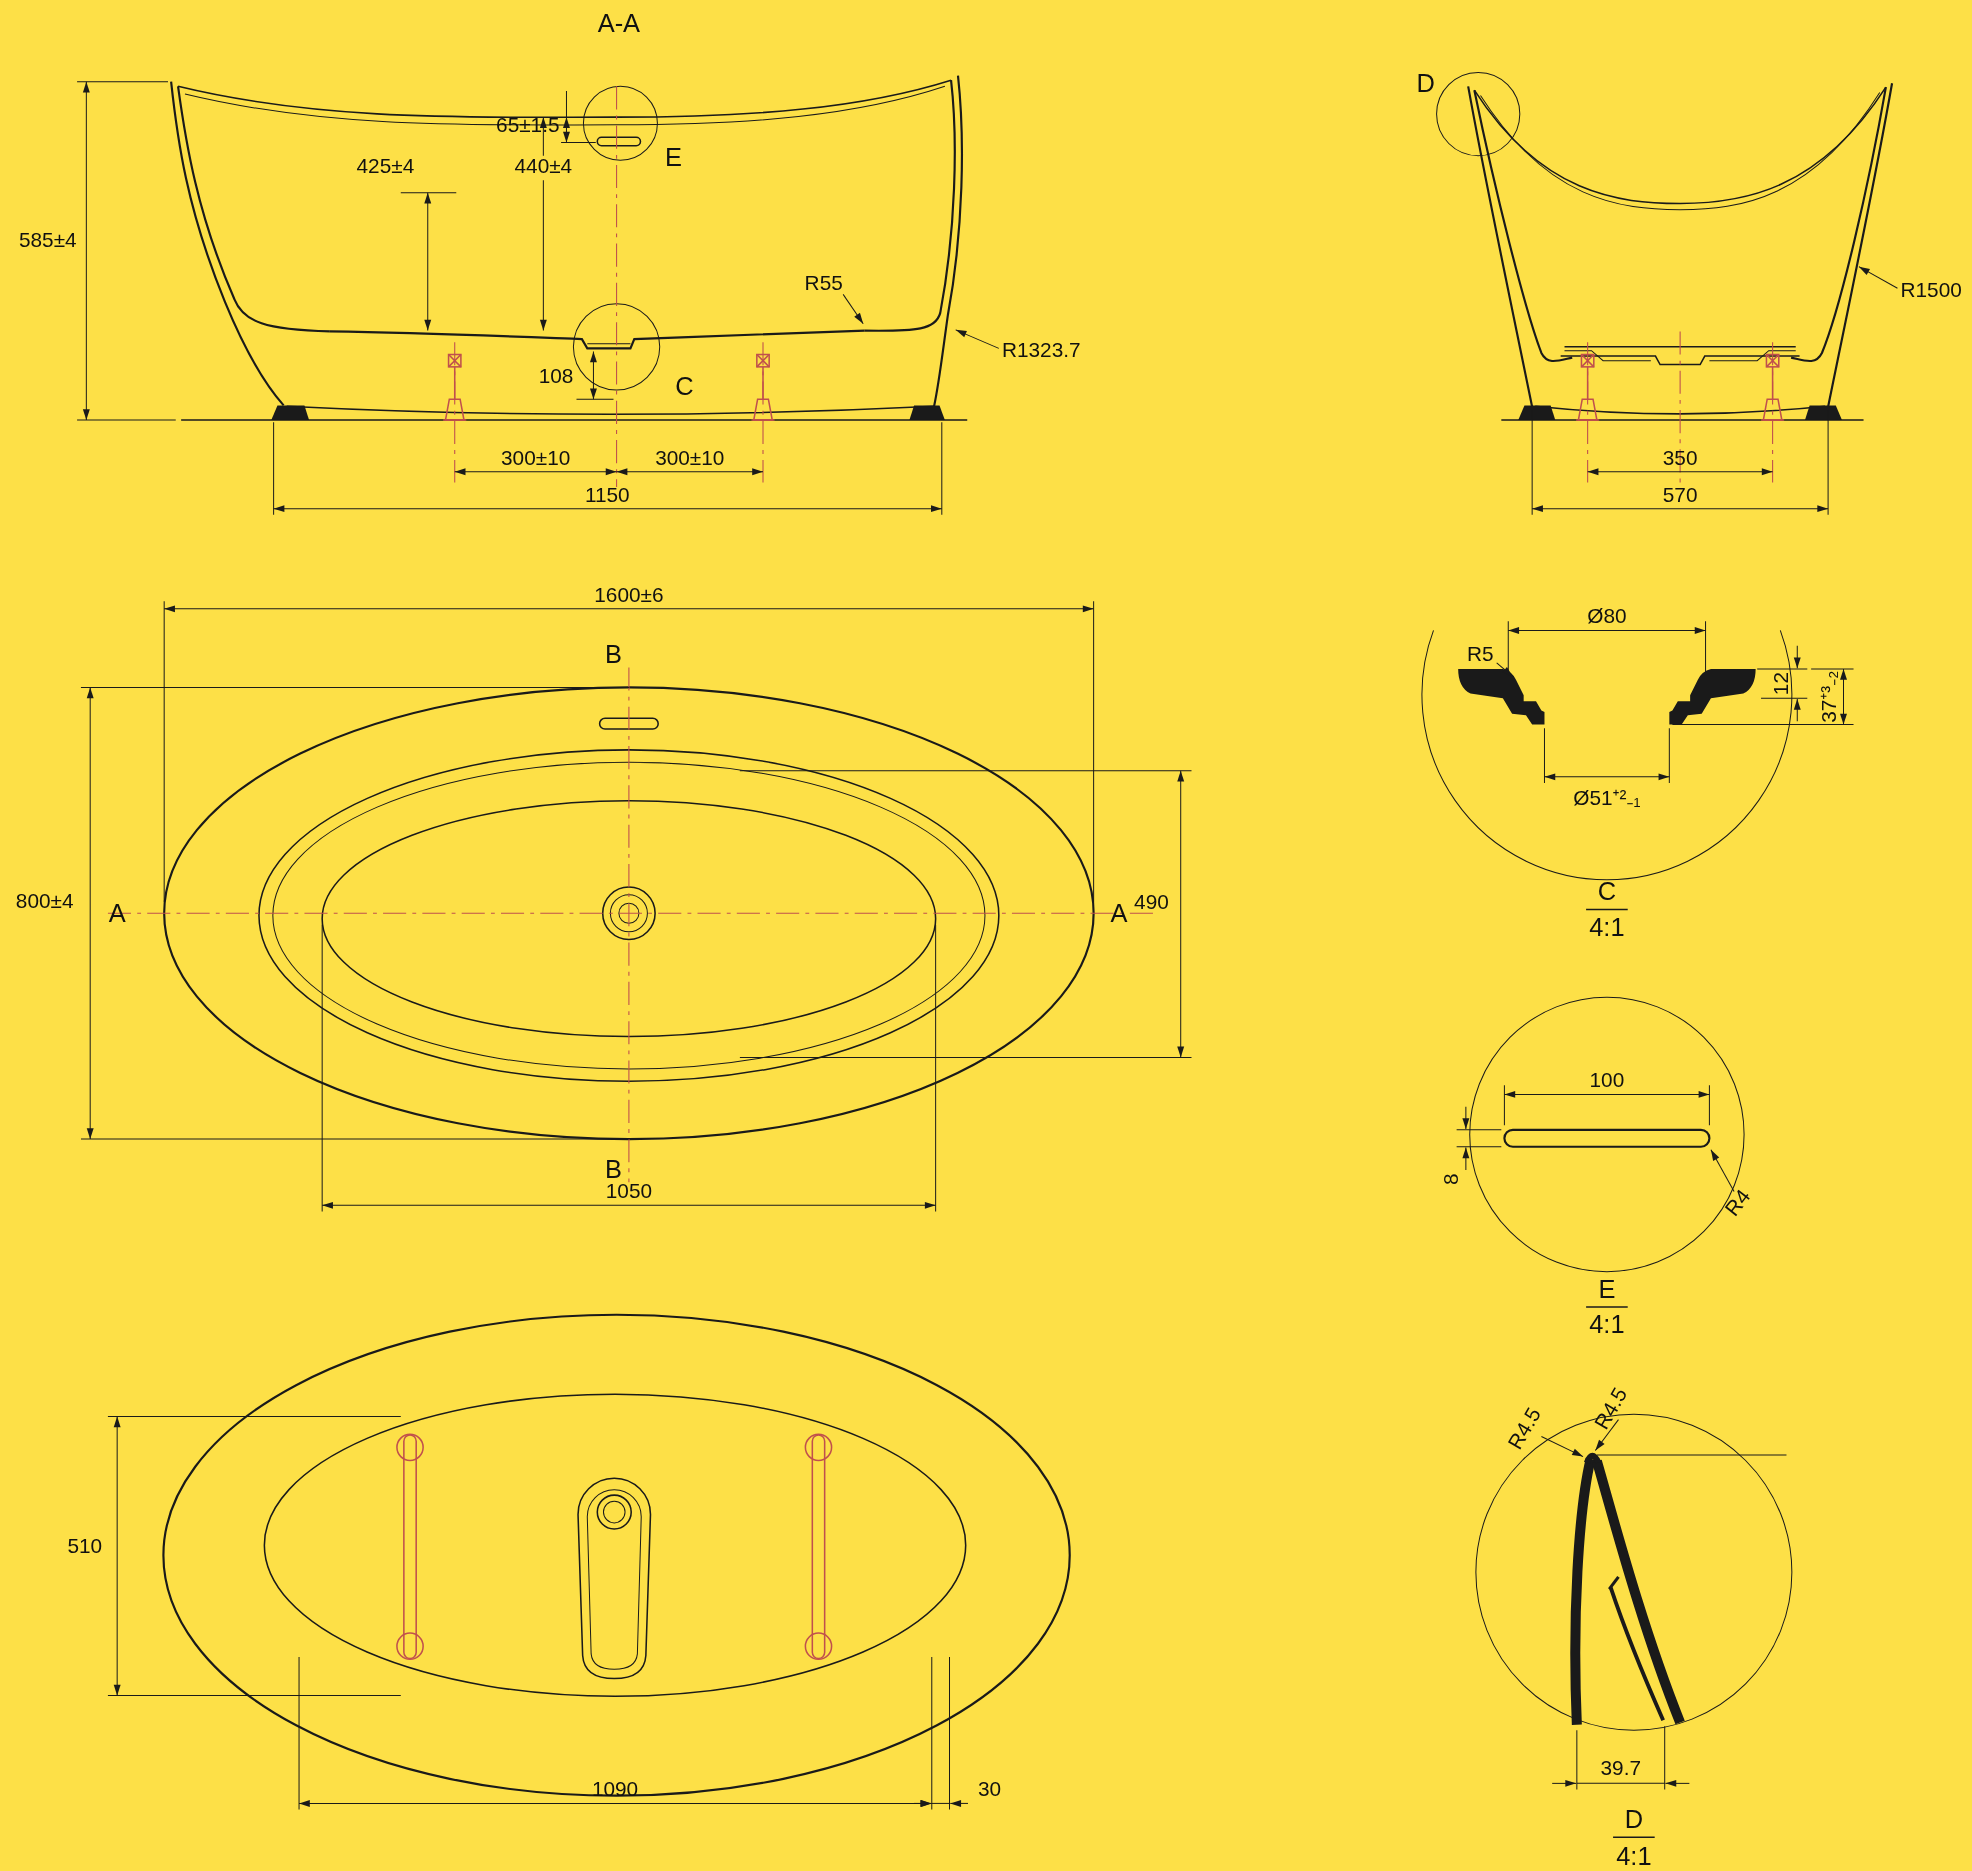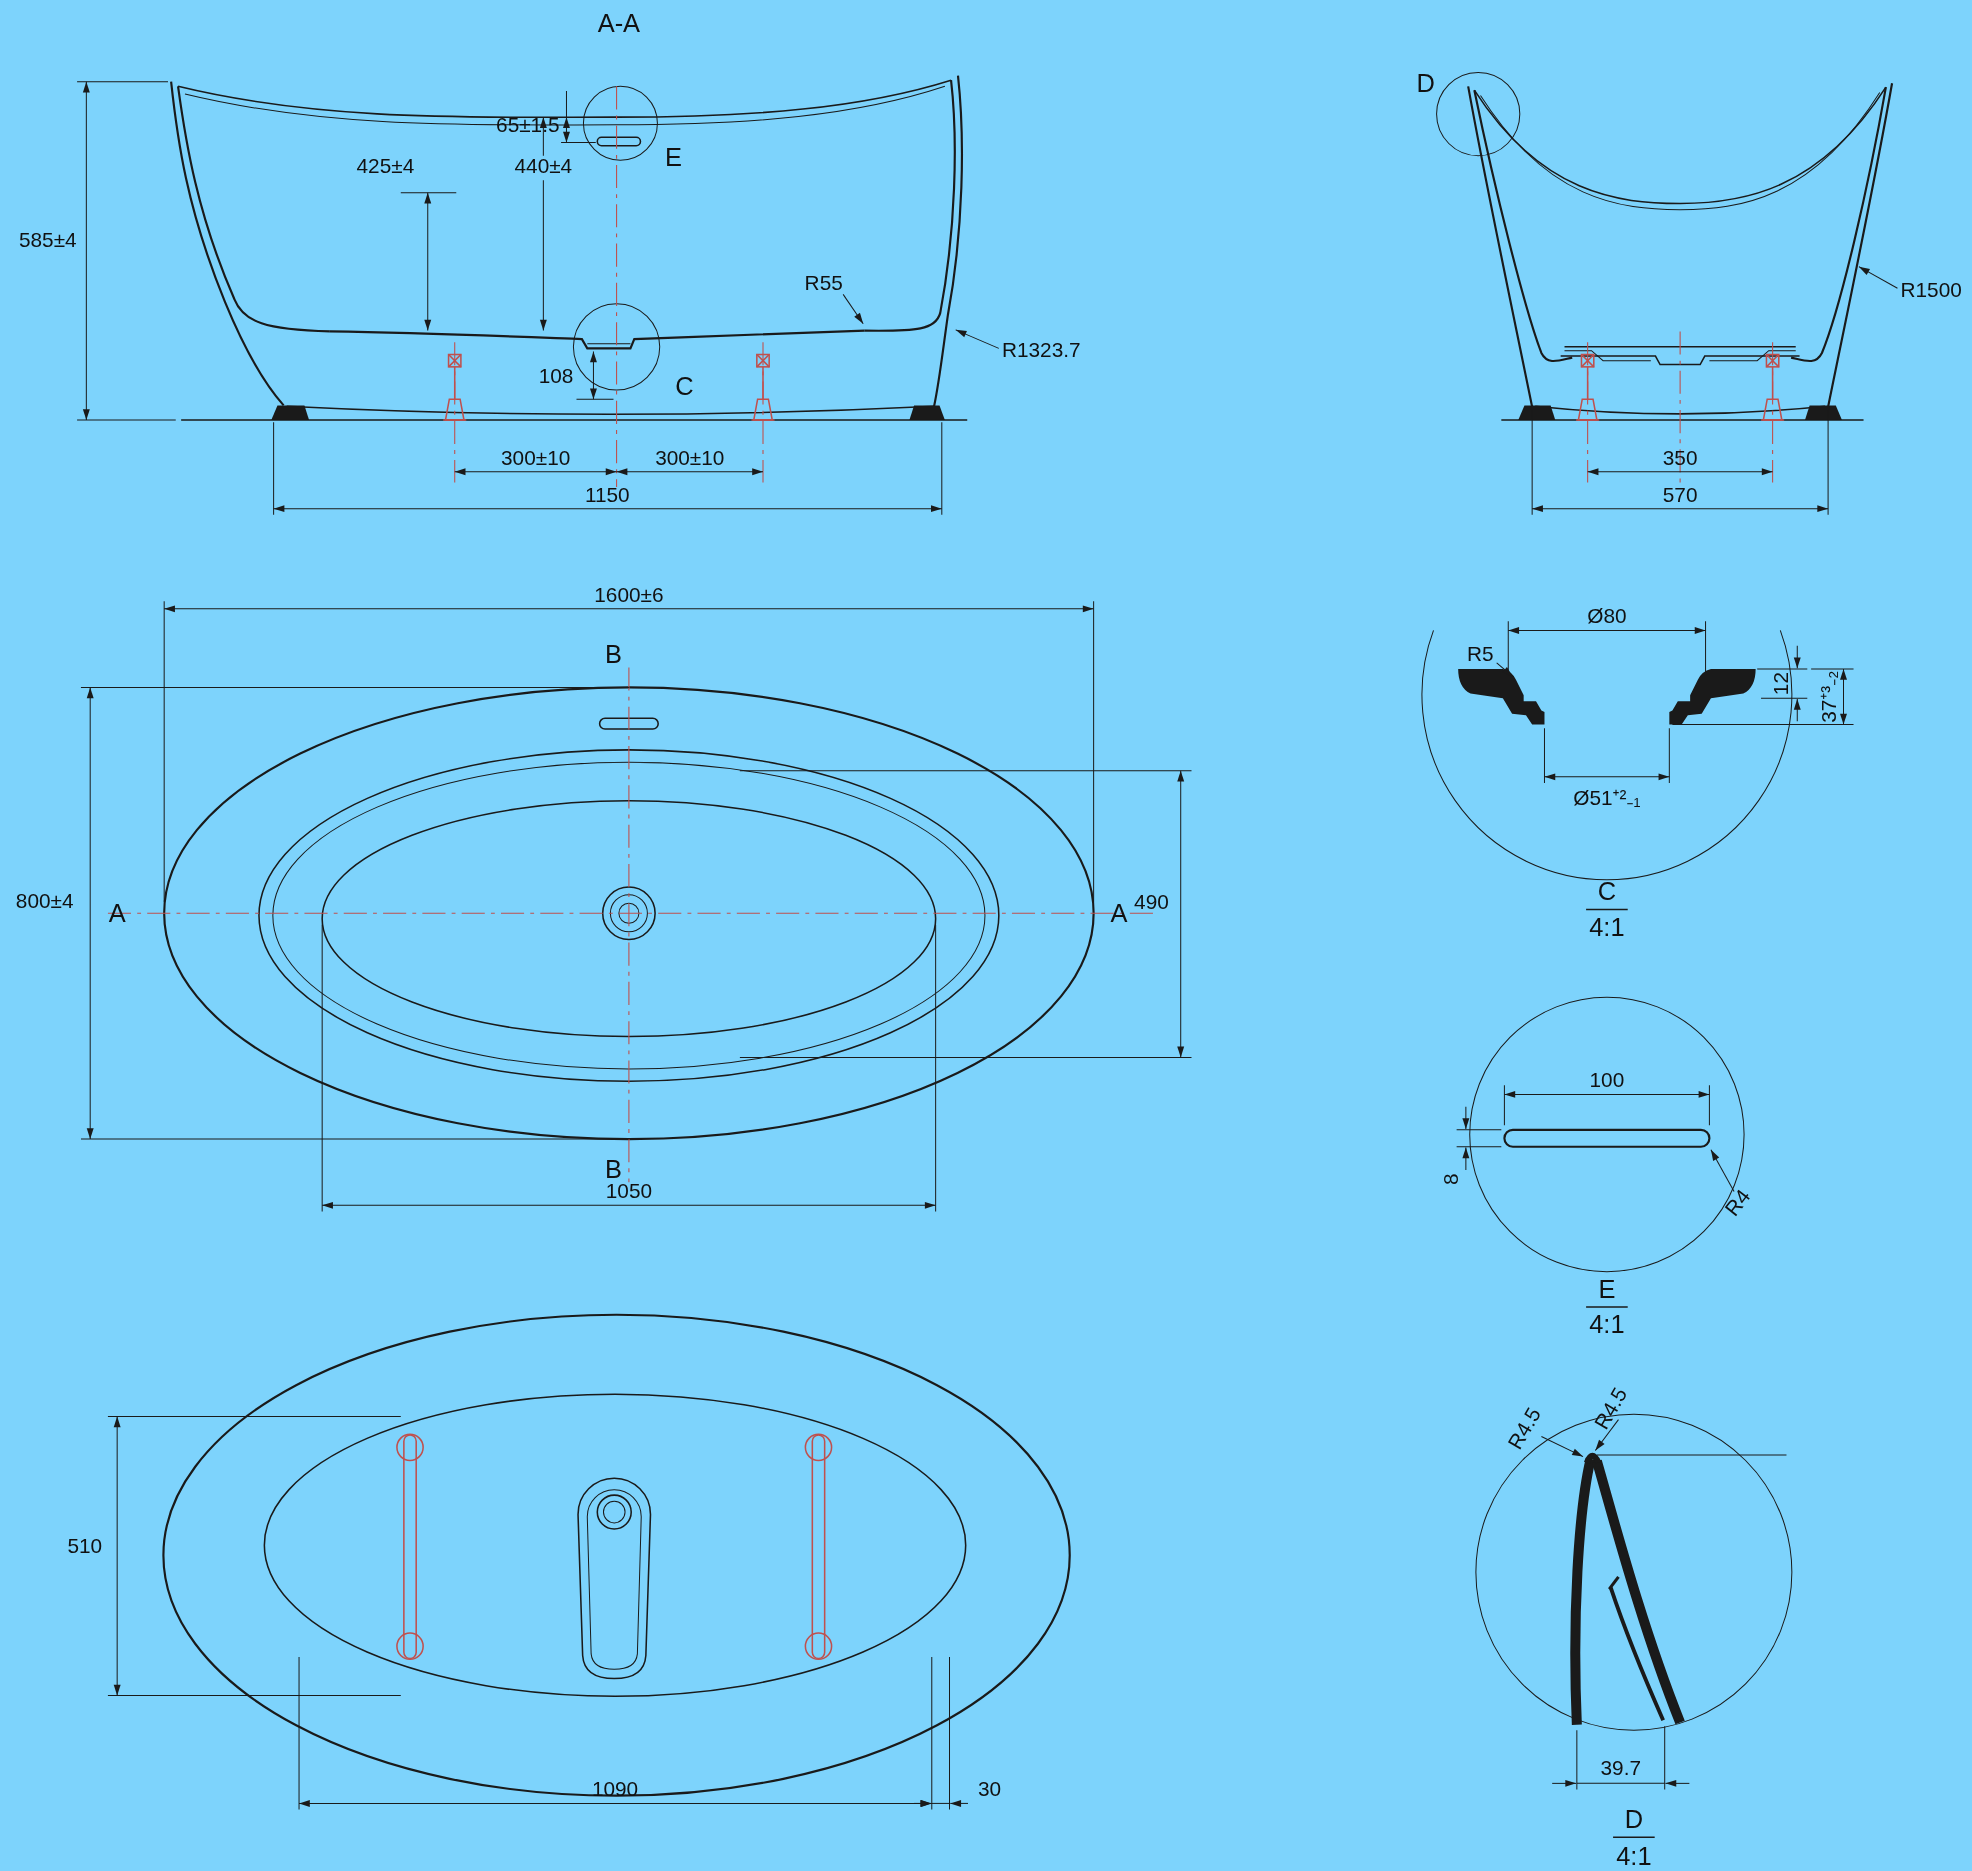--- a/index.html
+++ b/index.html
@@ -1,16 +1,16 @@
 <!DOCTYPE html>
 <html style="font-size:12.3px"><head>
 <meta charset="utf-8">
 <style>
   html,body{margin:0;padding:0;background:#ffffff;}
-  .canvas{position:relative;width:1973px;height:1872px;background:#7dd3fc;overflow:hidden;}
+  .canvas{position:relative;width:1973px;height:1872px;background:#fde047;overflow:hidden;}
   svg{position:absolute;left:0;top:0;}
   .thin{stroke:#1a1a1a;stroke-width:1.3;fill:none;}
   .obj{stroke:#1a1a1a;stroke-width:2.8;fill:none;}
   .obj2{stroke:#1a1a1a;stroke-width:2;fill:none;}
   .blk{fill:#1a1a1a;stroke:none;}
   .red{stroke:#c0504d;stroke-width:2;fill:none;}
   .redcl{stroke:#c0504d;stroke-width:1.4;fill:none;stroke-dasharray:30 8 5 8;}
   .dim{font-family:"Liberation Sans",sans-serif;font-size:27px;fill:#111;text-anchor:middle;}
   .lbl{font-family:"Liberation Sans",sans-serif;font-size:33px;fill:#111;text-anchor:middle;}
   .ae{text-anchor:end;} .as{text-anchor:start;}

